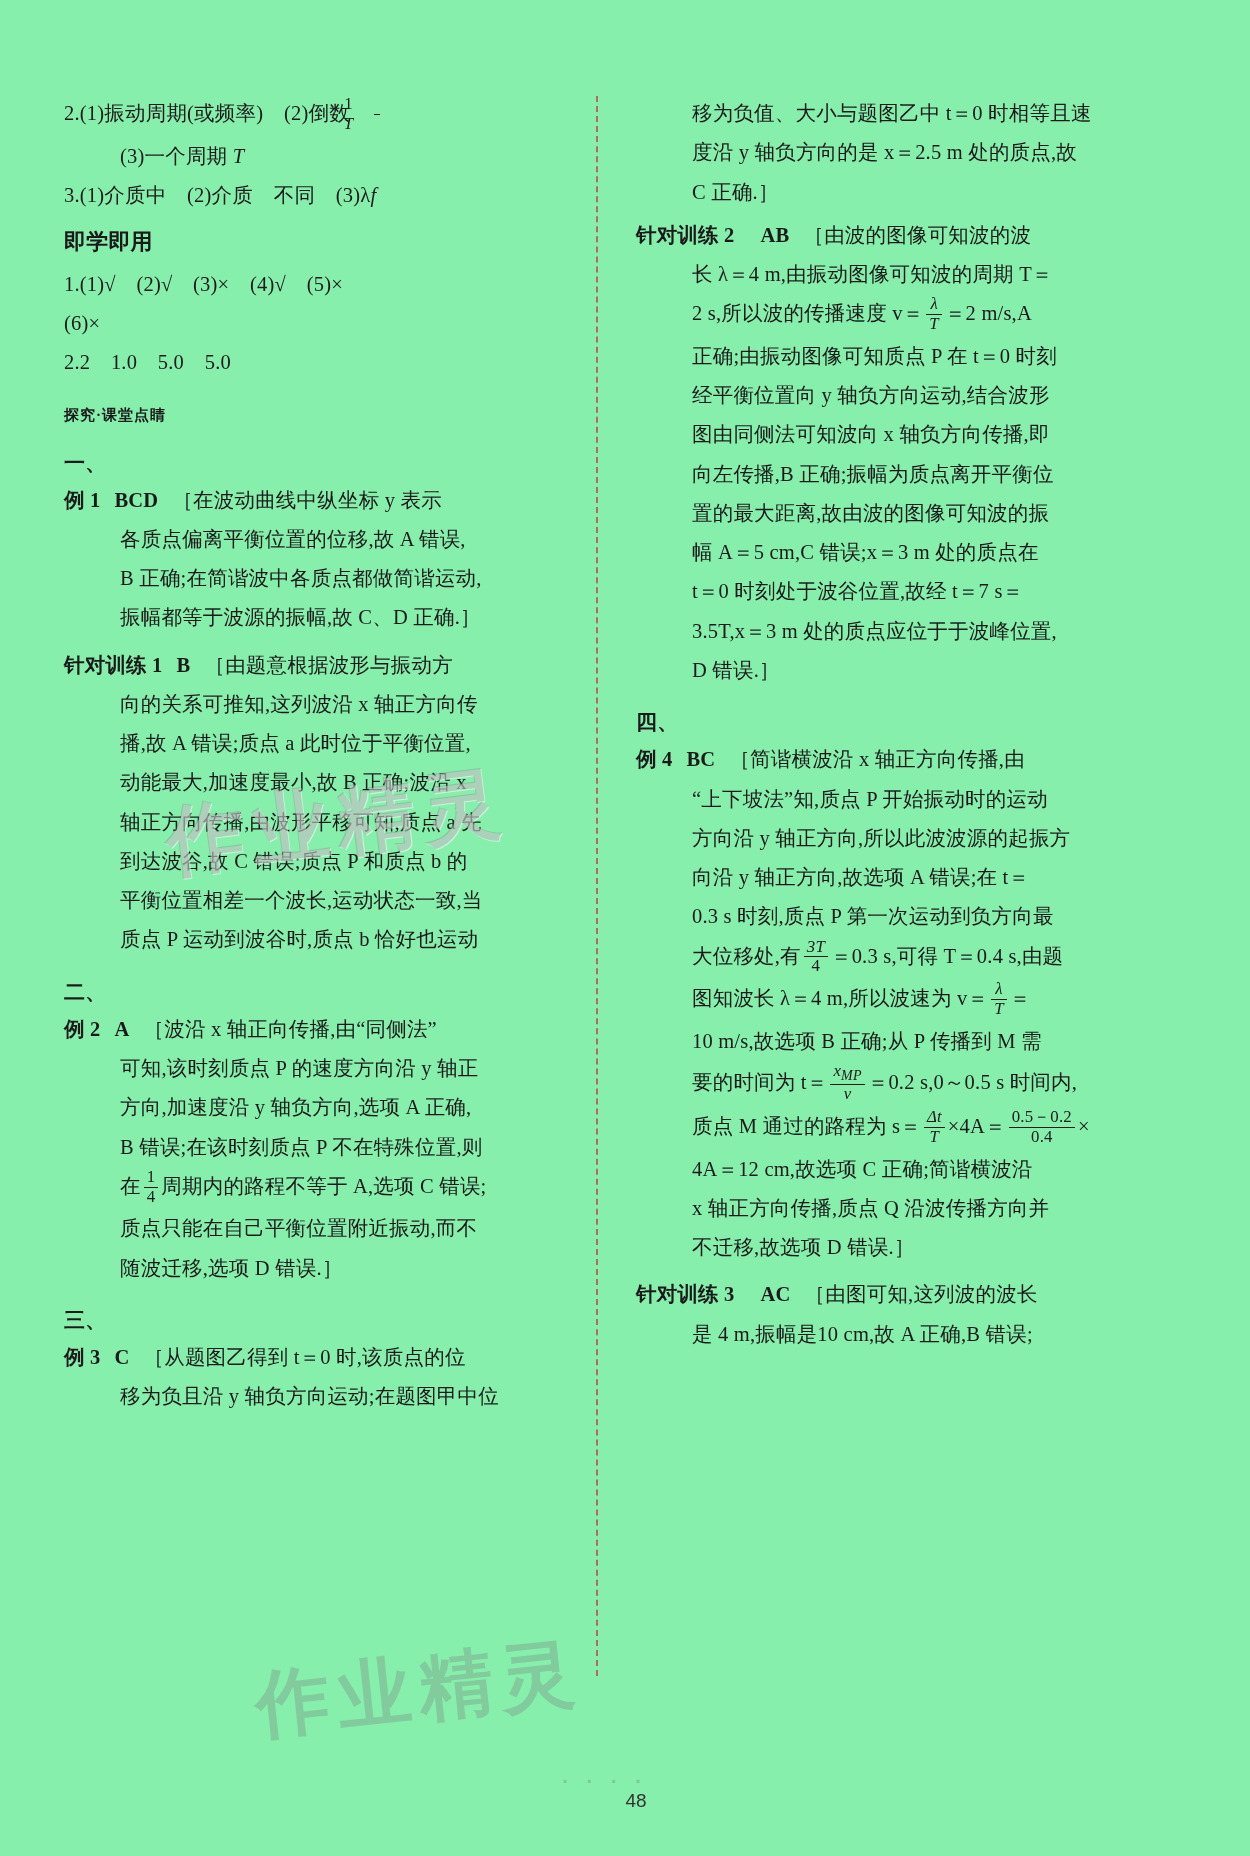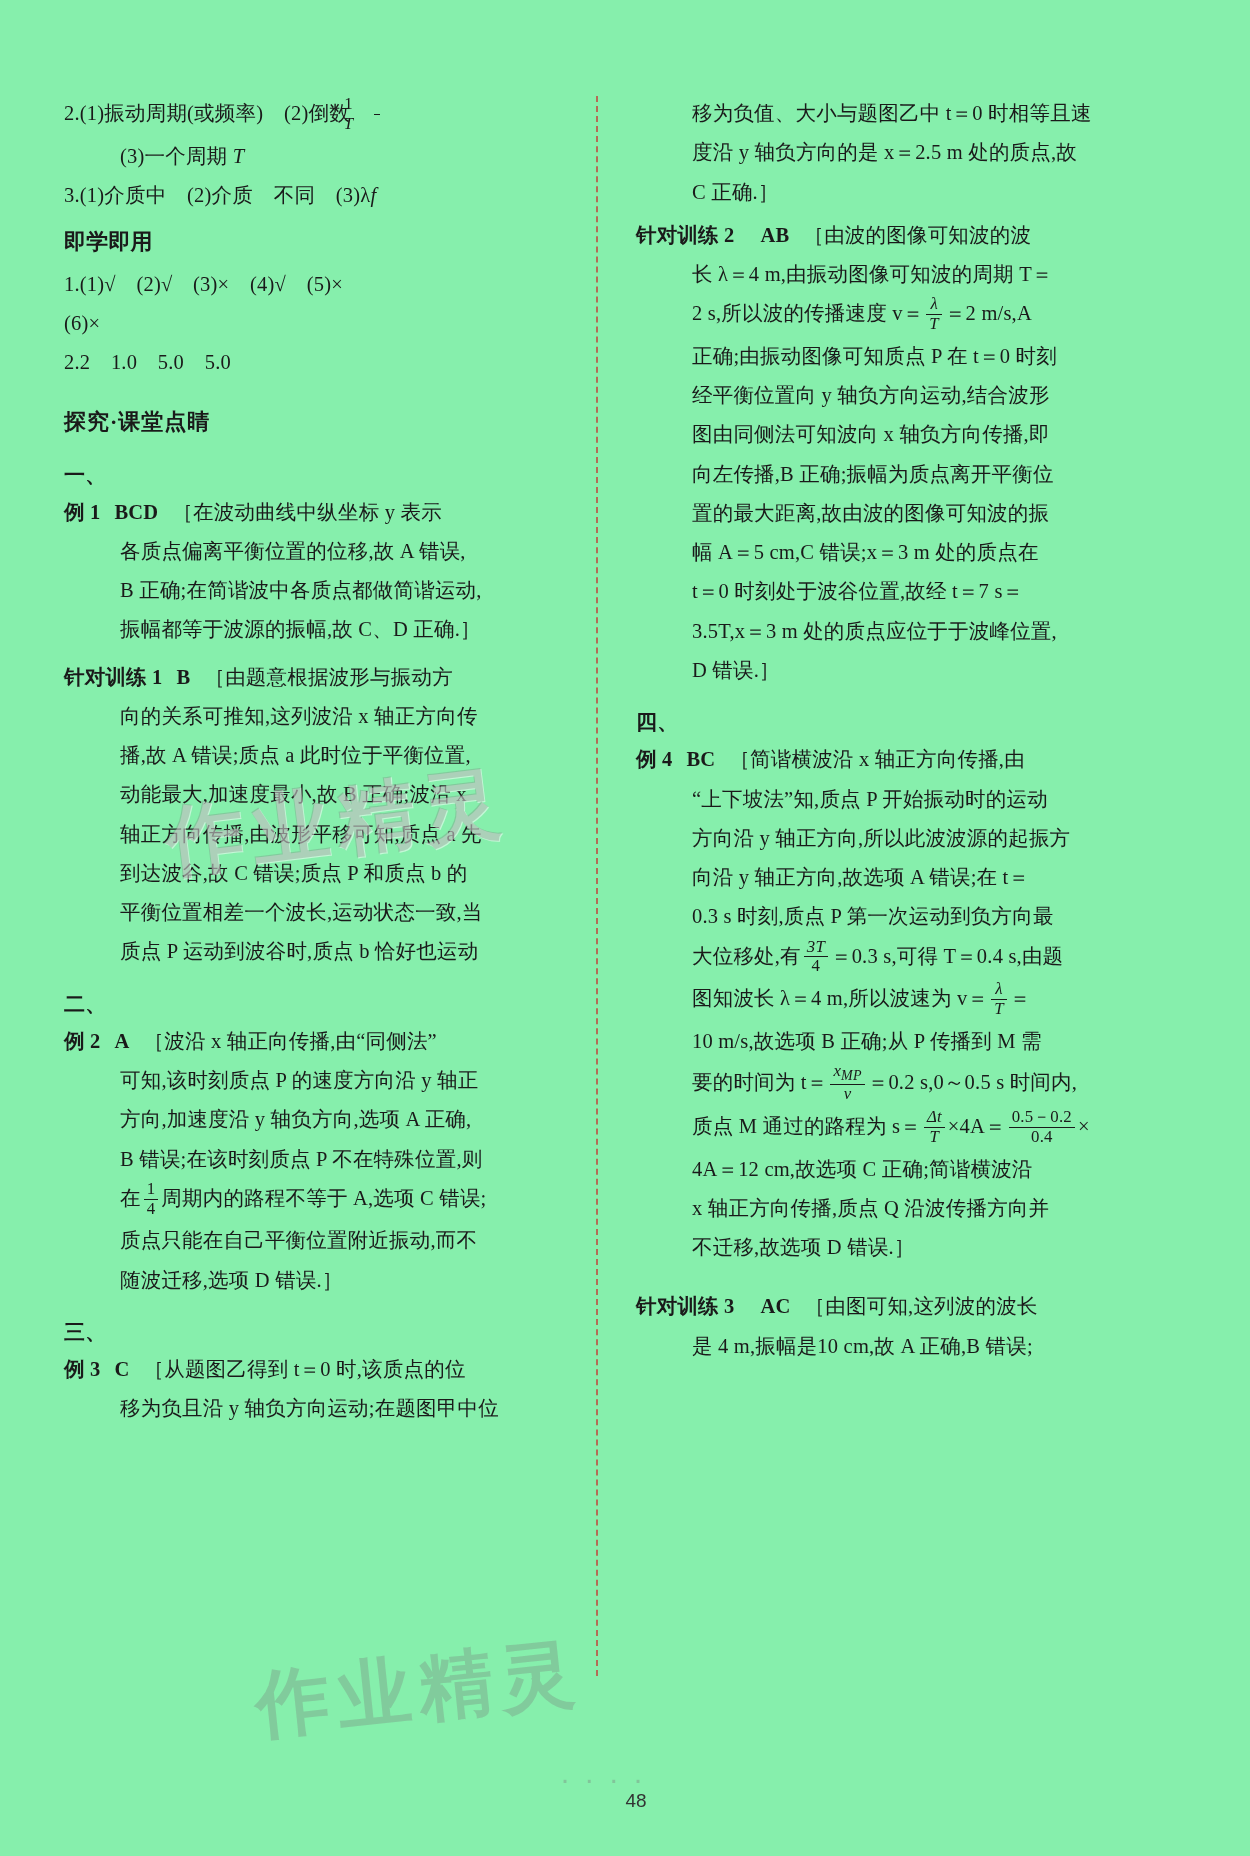--- a/index.html
+++ b/index.html
@@ -49,21 +49,21 @@
   }
   .indent { text-indent: 0; padding-left: 56px; }
   .hang { padding-left: 56px; text-indent: -56px; }
   .sec-head {
     font-weight: bold;
     font-size: 22px;
     margin: 10px 0 6px 0;
   }
   .big-head {
     font-weight: bold;
-    font-size: 22px;
+    font-size: 15px;
     margin: 22px 0 10px 0;
     letter-spacing: 1px;
   }
   .num-head {
     font-weight: bold;
     font-size: 21px;
     margin: 16px 0 2px 0;
   }
   .label-b {
     font-weight: bold;
@@ -243,21 +243,21 @@
       <p class="indent">
         <span>要的时间为 t＝</span><span class="frac"><span class="num it"><span>x</span><sub>MP</sub></span><span class="den it">v</span></span><span>＝0.2 s,0～0.5 s 时间内,</span>
       </p>
       <p class="indent">
         <span>质点 M 通过的路程为 s＝</span><span class="frac"><span class="num it">Δt</span><span class="den it">T</span></span><span>×4A＝</span><span class="frac"><span class="num">0.5－0.2</span><span class="den">0.4</span></span><span>×</span>
       </p>
       <p class="indent">4A＝12 cm,故选项 C 正确;简谐横波沿</p>
       <p class="indent">x 轴正方向传播,质点 Q 沿波传播方向并</p>
       <p class="indent">不迁移,故选项 D 错误.］</p>
 
-      <p class="hang" style="margin-top:24px">
+      <p class="hang" style="margin-top:12px">
         <span class="label-b">针对训练 3</span><span class="gap-md"></span><span class="label-b">AC</span><span class="gap-sm"></span><span>［由图可知,这列波的波长</span>
       </p>
       <p class="indent">是 4 m,振幅是10 cm,故 A 正确,B 错误;</p>
 
     </div>
   </div>
 
   <div class="wm wm1">作业精灵</div>
   <div class="wm wm2">作业精灵</div>
   <div class="wm-dots">· · · ·</div>

